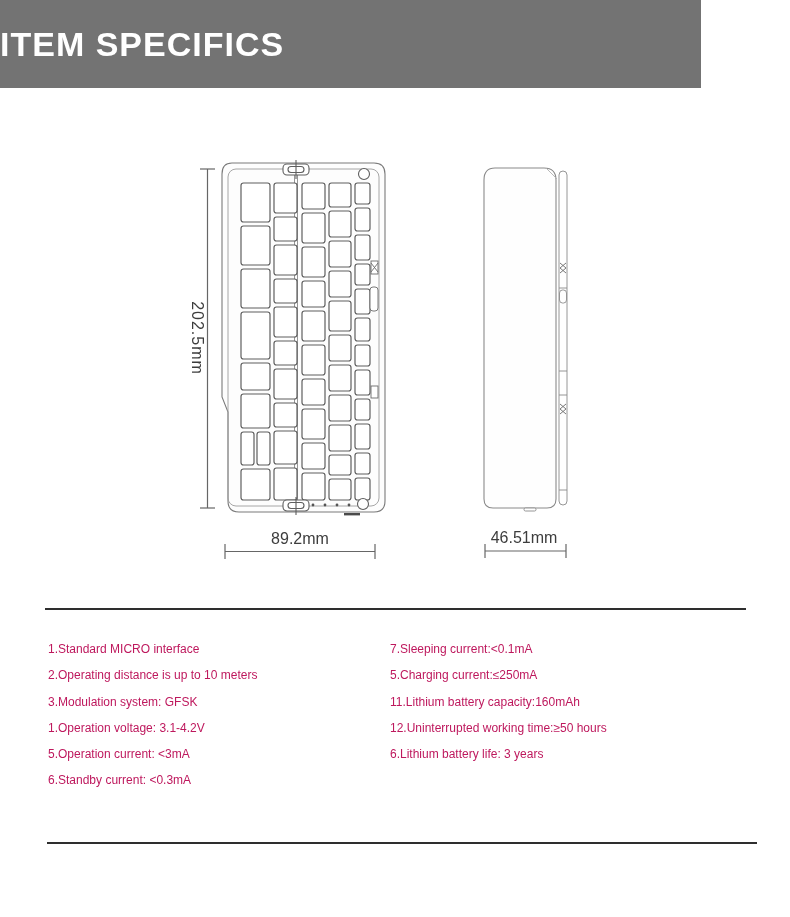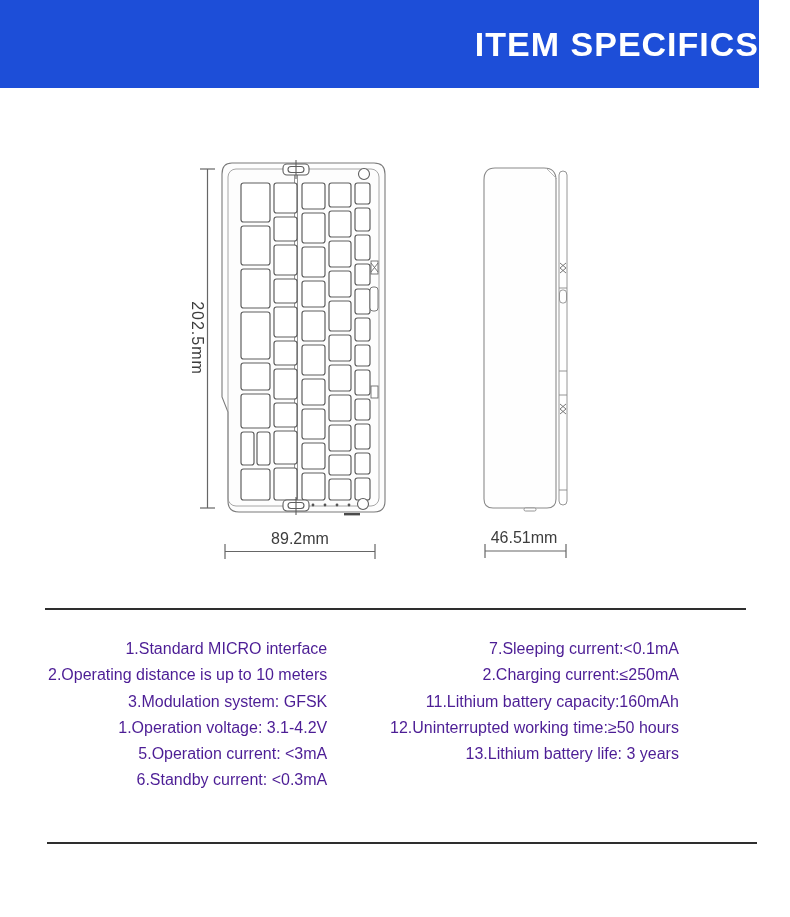--- a/index.html
+++ b/index.html
@@ -1,36 +1,35 @@
 <!DOCTYPE html>
 <html><head>
 <meta charset="utf-8">
 <style>
   html,body{margin:0;padding:0;background:#fff;}
   .page{
     position:relative;width:790px;height:917px;background:#ffffff;
     overflow:hidden;font-family:"Liberation Sans",sans-serif;
   }
   .header{
-    position:absolute;top:0;left:0;width:759px;height:88px;
-    background:#1d4ed8;display:flex;align-items:center;justify-content:flex-end;
+    position:absolute;top:0;left:0;width:701px;height:88px;
+    background:#737373;display:flex;align-items:center;justify-content:flex-start;
   }
   .header h1{
     margin:0;color:#ffffff;font-size:34px;font-weight:700;
     letter-spacing:1px;font-family:"Liberation Sans",sans-serif;
   }
   .drawing-svg{position:absolute;top:0;left:0;}
   .divider{position:absolute;background:#2e2e2e;}
   .divider.top{top:608px;left:45px;width:701px;height:2px;}
   .divider.bottom{top:842px;left:47px;width:710px;height:2px;}
   .spec-col{
     position:absolute;top:636px;margin:0;padding:0;list-style:none;
-    color:#4c1d95;font-size:16px;line-height:26.3px;
+    color:#be185d;font-size:12px;line-height:26.3px;
     font-family:"Liberation Sans",sans-serif;
-    text-align:right;
   }
   .spec-col.left{left:48px;}
   .spec-col.right{left:390px;}
   .dimline{stroke:#666;stroke-width:1.2;fill:none;}
   .dimtext{fill:#3d3d3d;font-size:16px;font-family:"Liberation Sans",sans-serif;}
 </style>
 </head>
 <body>
 
 <div class="page">
@@ -185,20 +184,20 @@
     <li>1.Standard MICRO interface</li>
     <li>2.Operating distance is up to 10 meters</li>
     <li>3.Modulation system: GFSK</li>
     <li>1.Operation voltage: 3.1-4.2V</li>
     <li>5.Operation current: &lt;3mA</li>
     <li>6.Standby current: &lt;0.3mA</li>
   </ul>
 
   <ul class="spec-col right">
     <li>7.Sleeping current:&lt;0.1mA</li>
-    <li>2.Charging current:≤250mA</li>
+    <li>5.Charging current:≤250mA</li>
     <li>11.Lithium battery capacity:160mAh</li>
     <li>12.Uninterrupted working time:≥50 hours</li>
-    <li>13.Lithium battery life: 3 years</li>
+    <li>6.Lithium battery life: 3 years</li>
   </ul>
 
   <div class="divider bottom"></div>
 </div>
 
 </body></html>

